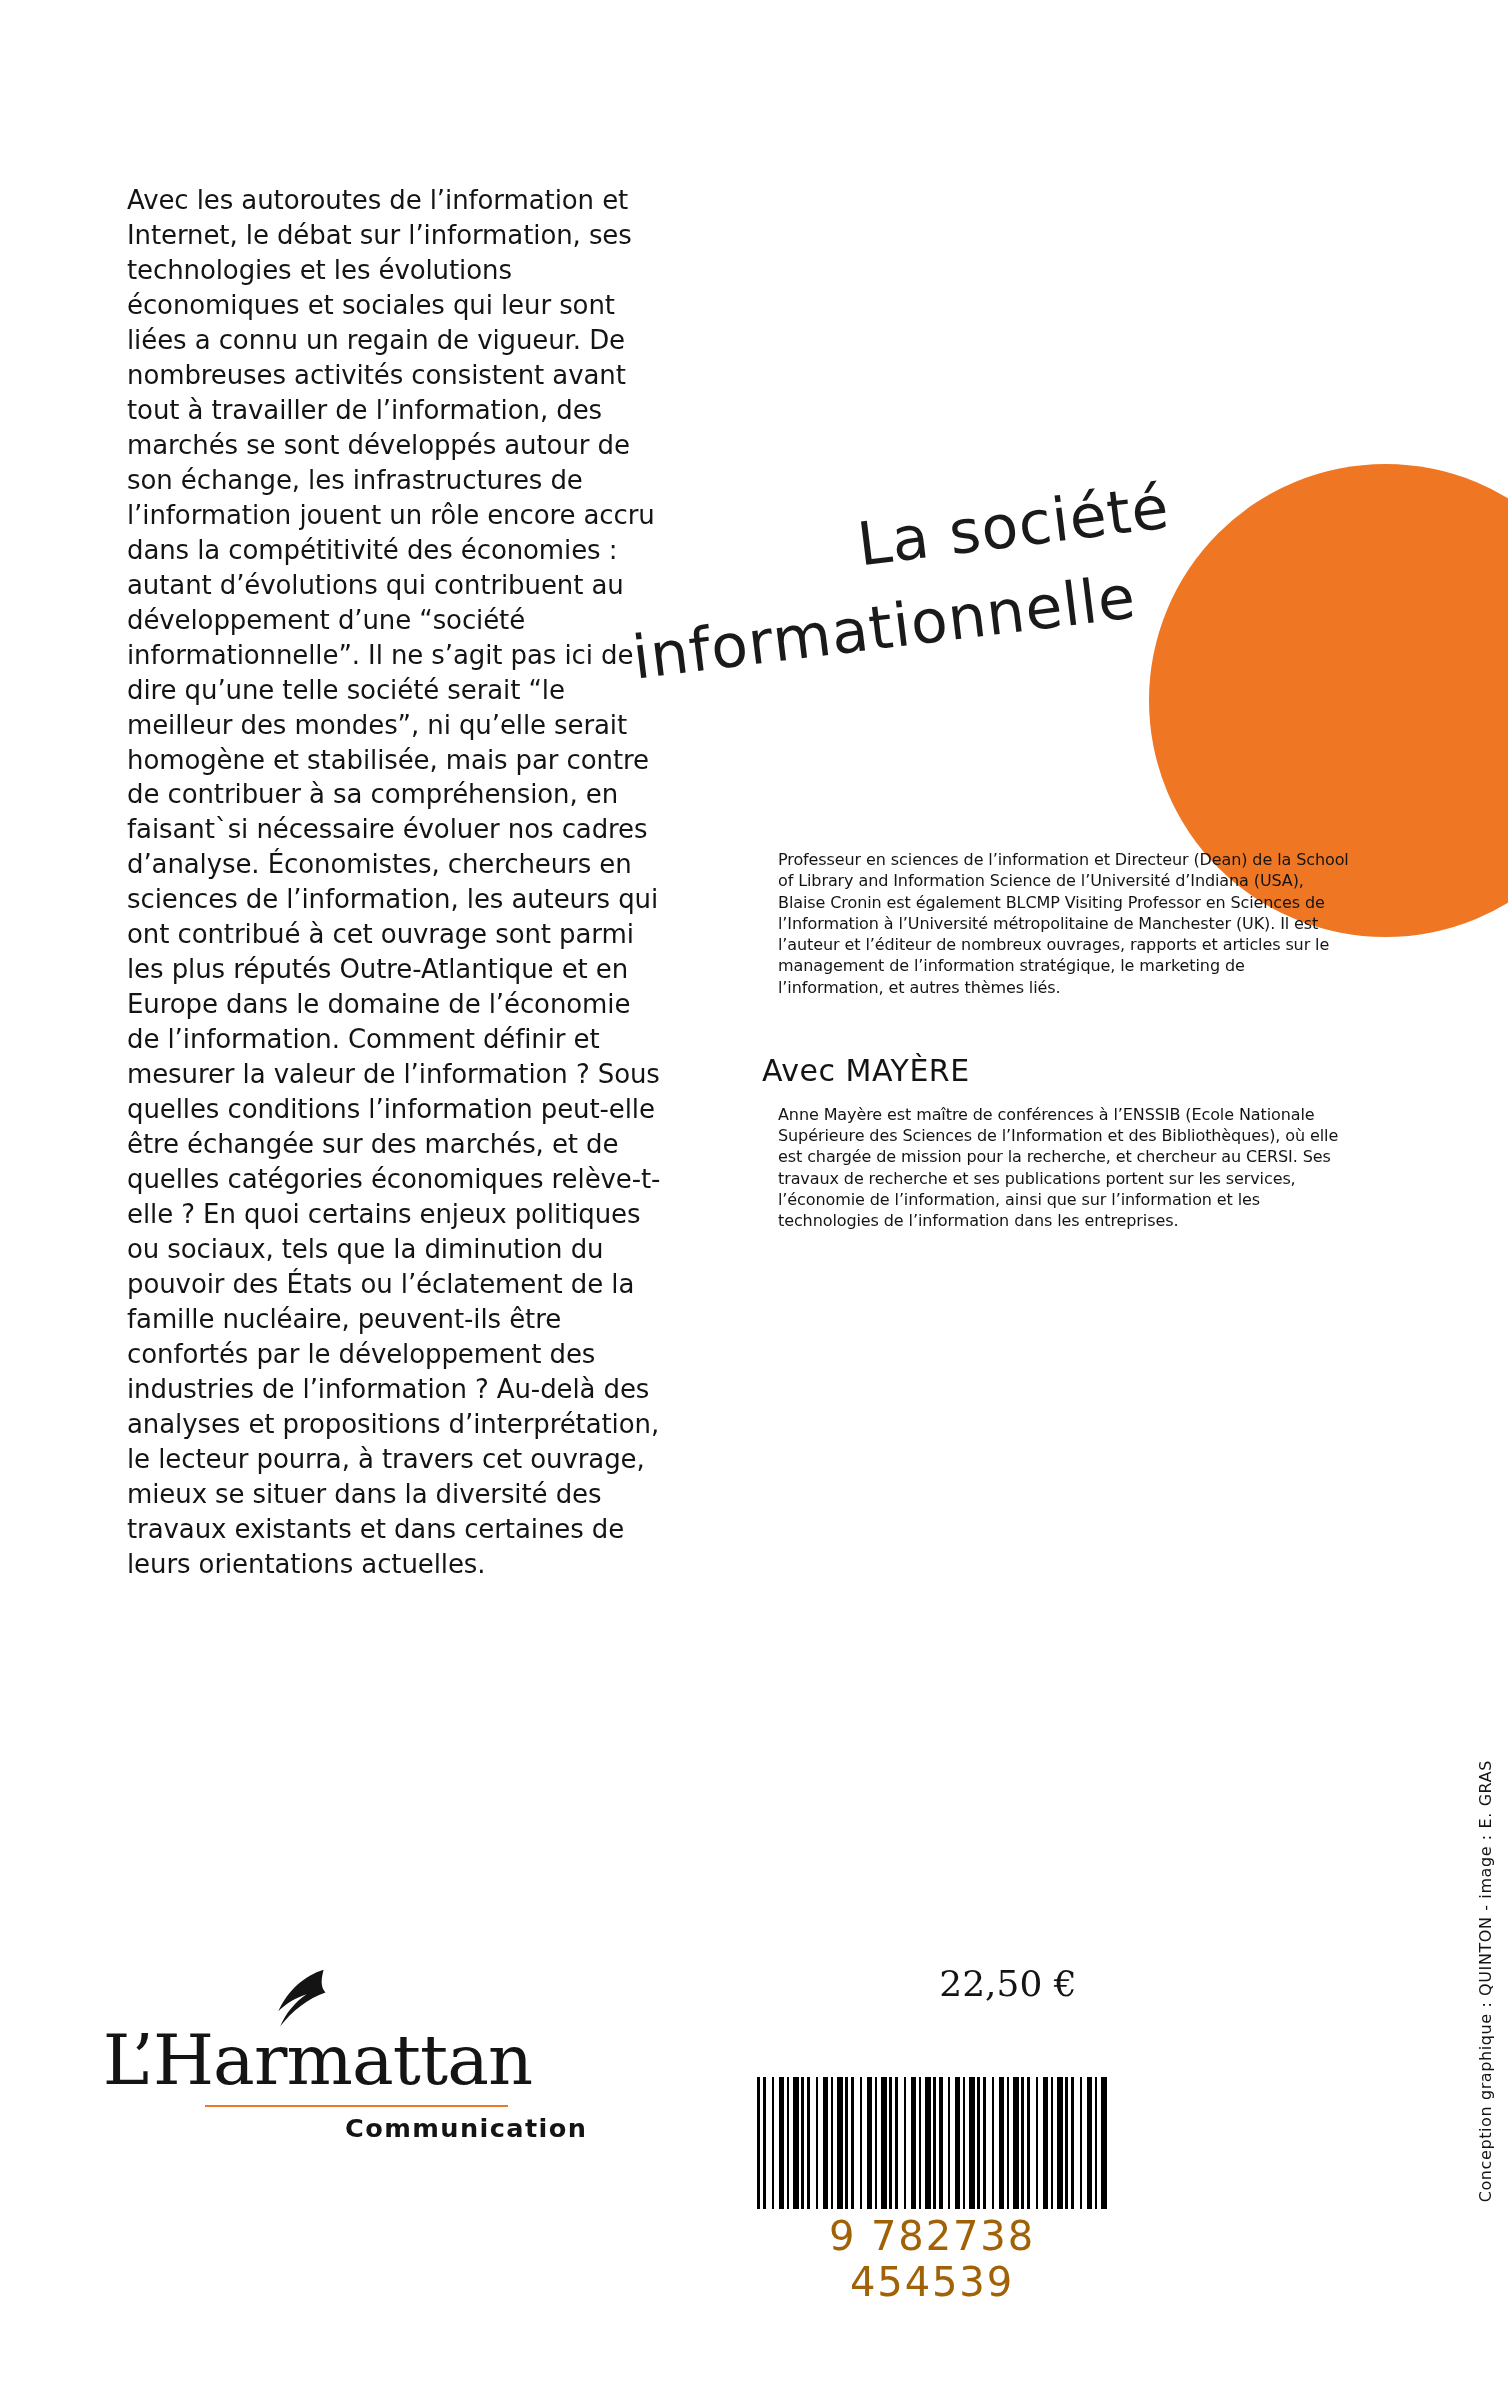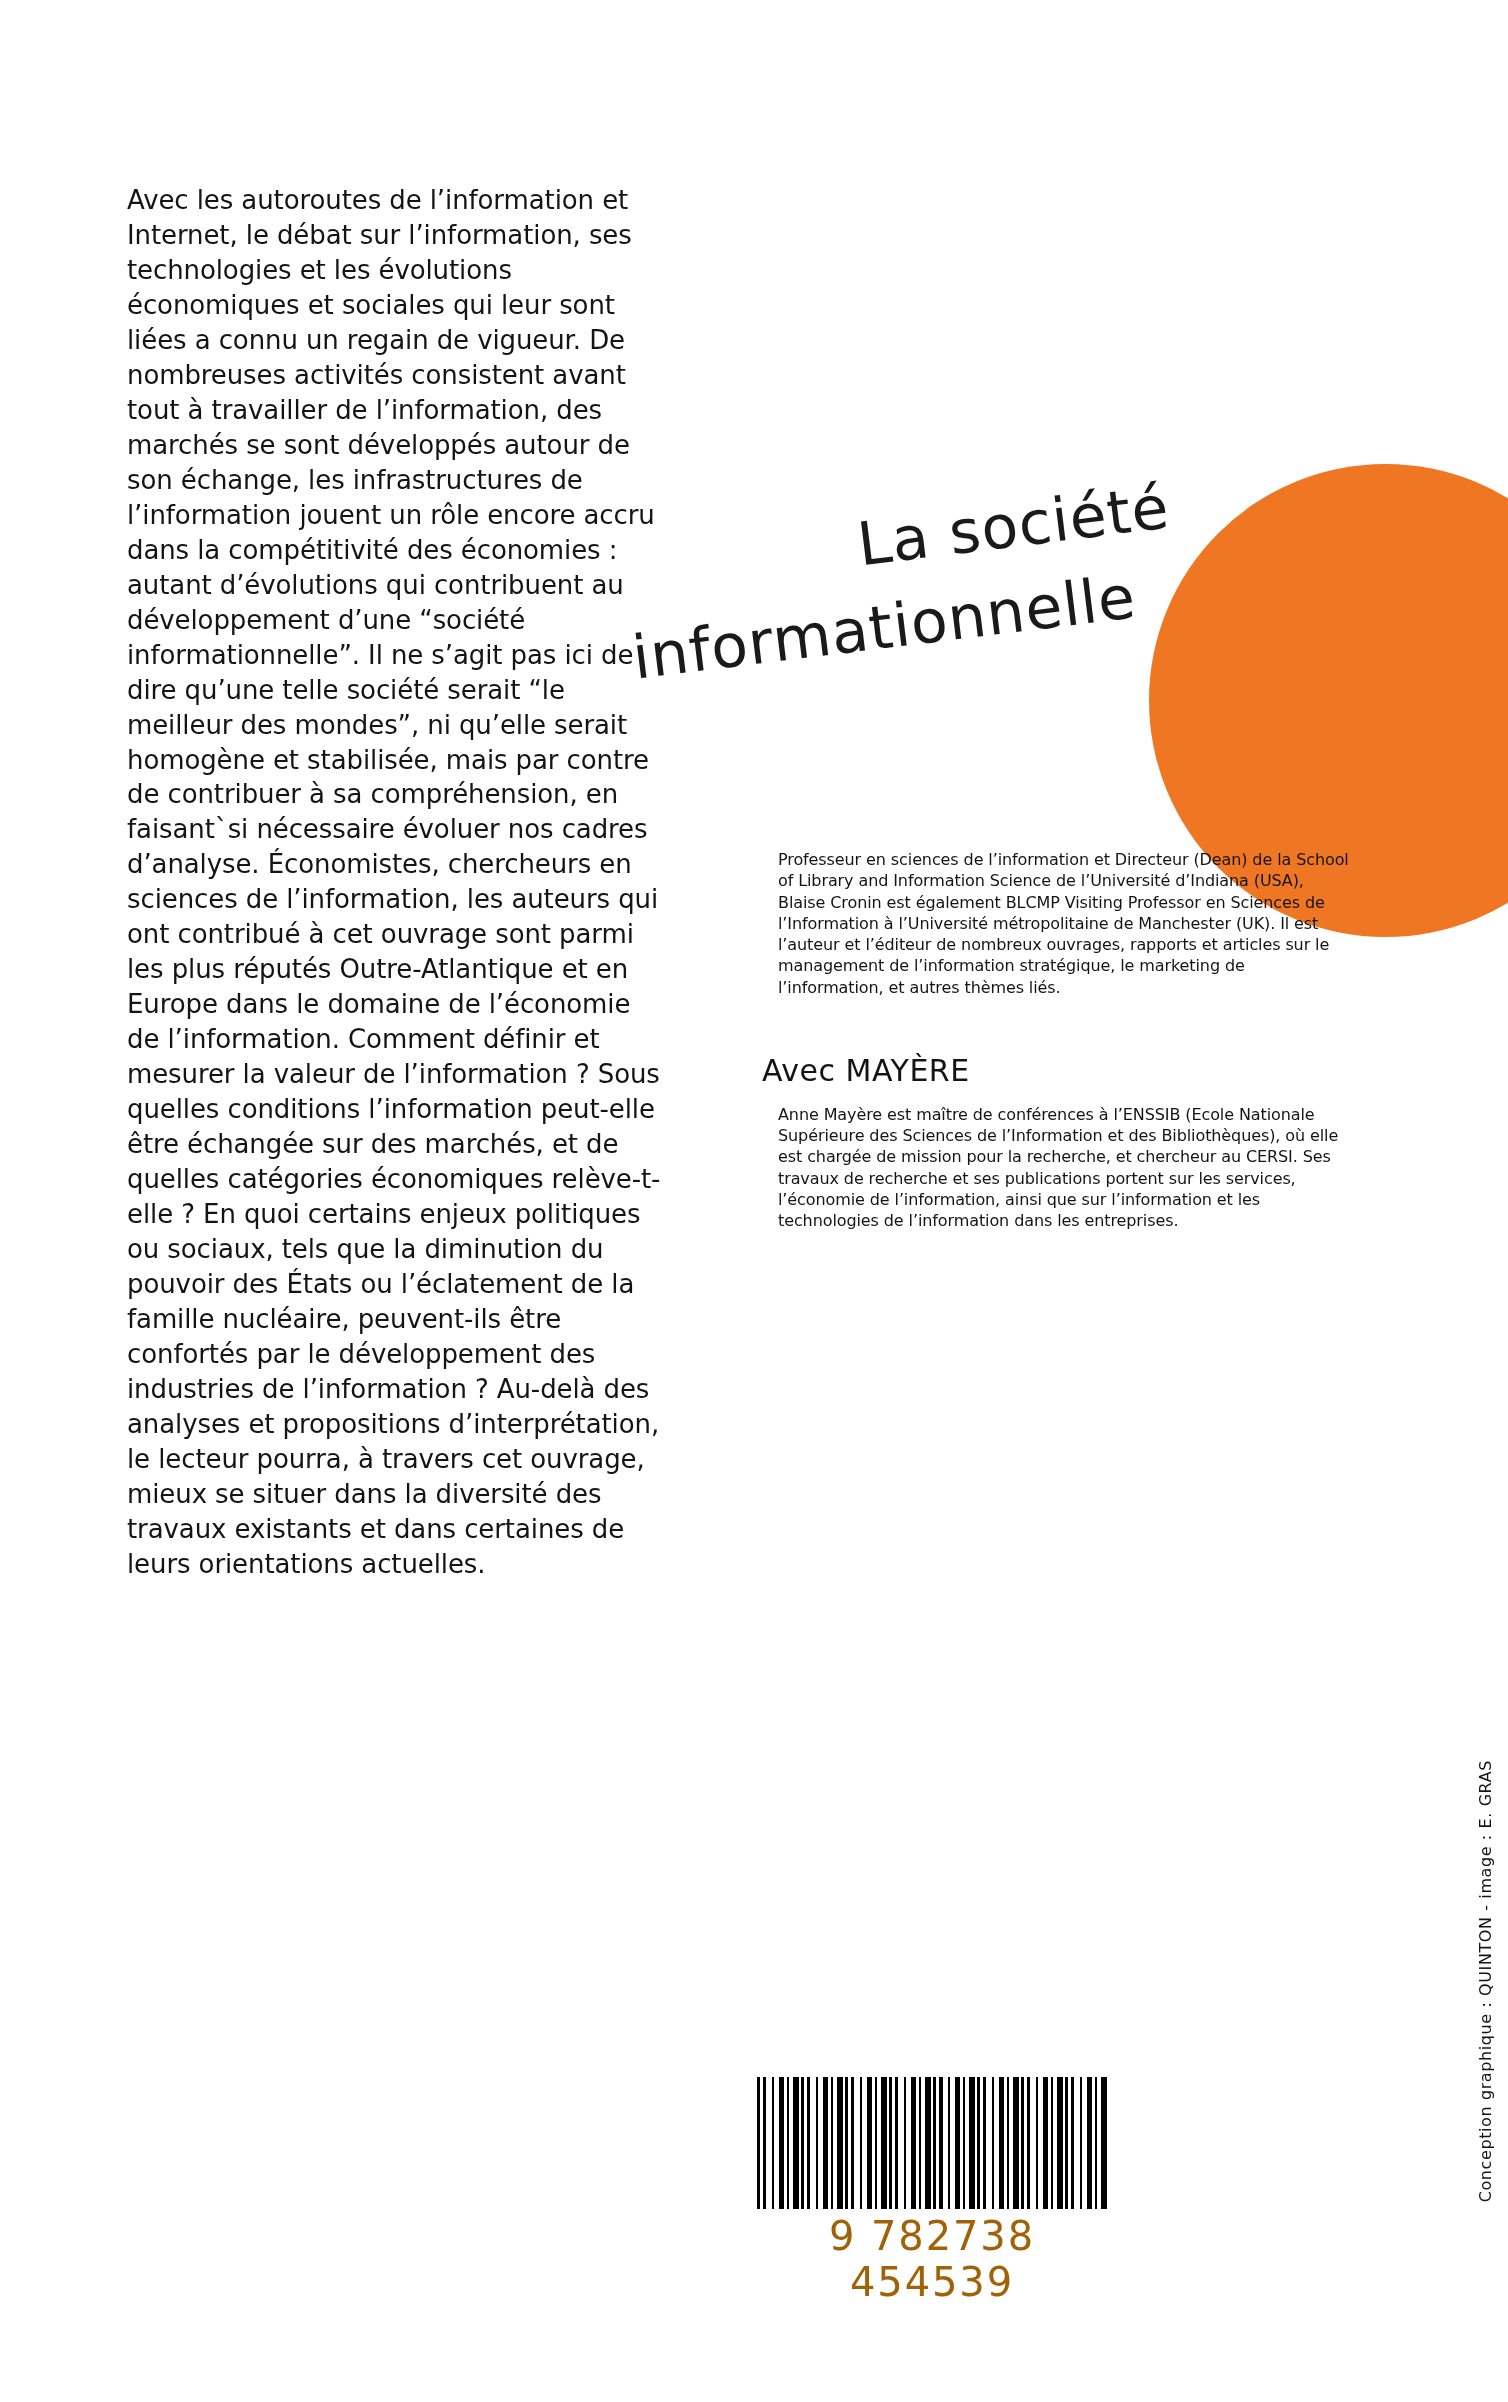--- a/index.html
+++ b/index.html
@@ -217,23 +217,34 @@
   <div class="authors">
     <div class="author-block-1">
       <p class="author-bio">Professeur en sciences de l’information et Directeur (Dean) de la School of Library and Information Science de l’Université d’Indiana (USA), Blaise Cronin est également BLCMP Visiting Professor en Sciences de l’Information à l’Université métropolitaine de Manchester (UK). Il est l’auteur et l’éditeur de nombreux ouvrages, rapports et articles sur le management de l’information stratégique, le marketing de l’information, et autres thèmes liés.</p>
     </div>
     <div class="author-block-2">
       <h2 class="author-name">Avec MAYÈRE</h2>
       <p class="author-bio">Anne Mayère est maître de conférences à l’ENSSIB (Ecole Nationale Supérieure des Sciences de l’Information et des Bibliothèques), où elle est chargée de mission pour la recherche, et chercheur au CERSI. Ses travaux de recherche et ses publications portent sur les services, l’économie de l’information, ainsi que sur l’information et les technologies de l’information dans les entreprises.</p>
     </div>
   </div>
 
+  <div class="price">22,50 €</div>
 
   <div class="barcode-wrap">
     <div class="barcode-bars"></div>
     <div class="barcode-digits">9 782738 454539</div>
   </div>
 
+  <div class="publisher">
+    <div class="pub-name">
+      <svg class="quill" viewBox="0 0 70 70">
+        <path d="M60 4 C40 10 22 26 12 48 C20 40 30 34 42 30 C30 38 20 50 14 64 C26 48 44 34 62 28 C56 22 58 12 60 4 Z" fill="#141414"></path>
+      </svg>
+      <span>L’H</span><span>armattan</span>
+    </div>
+    <div class="pub-rule"></div>
+    <div class="pub-sub">Communication</div>
+  </div>
 
   <div class="credit">Conception graphique : QUINTON - image : E. GRAS</div>
 
 </div>
 
 
 </body></html>

